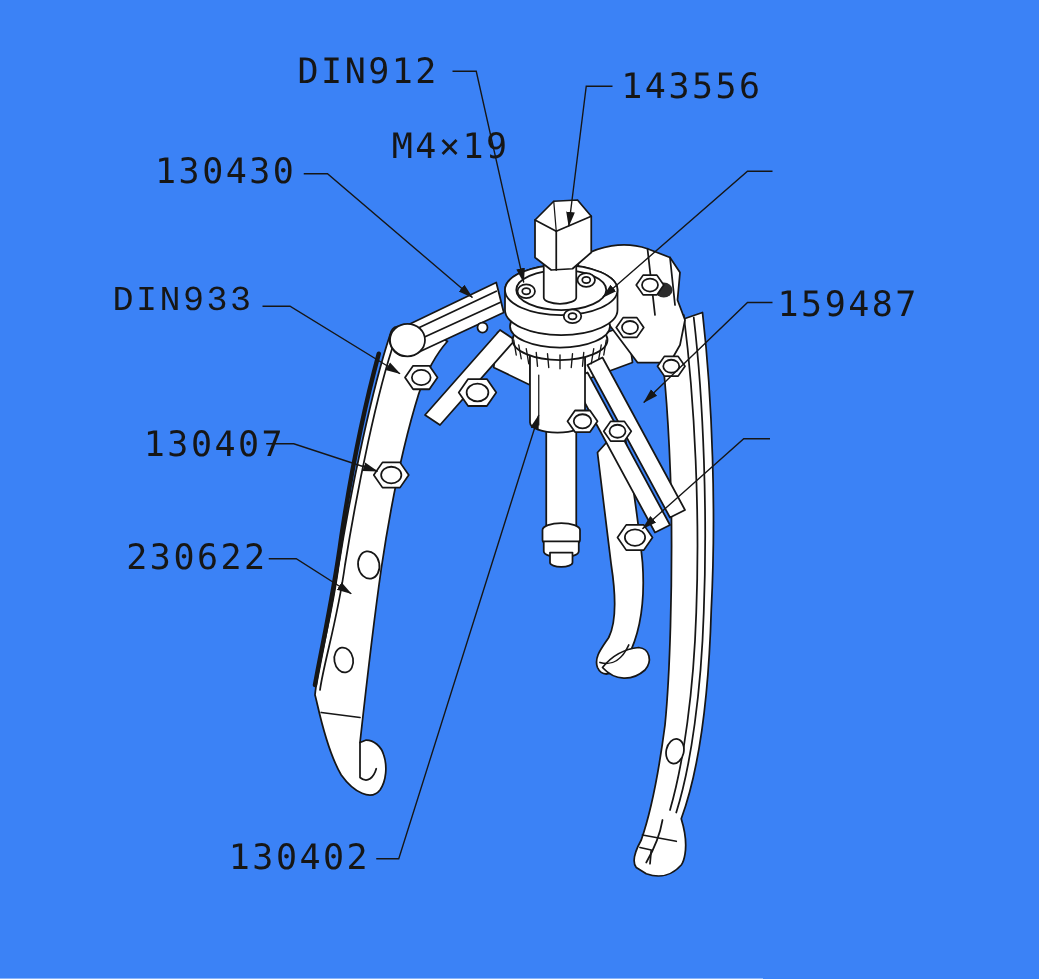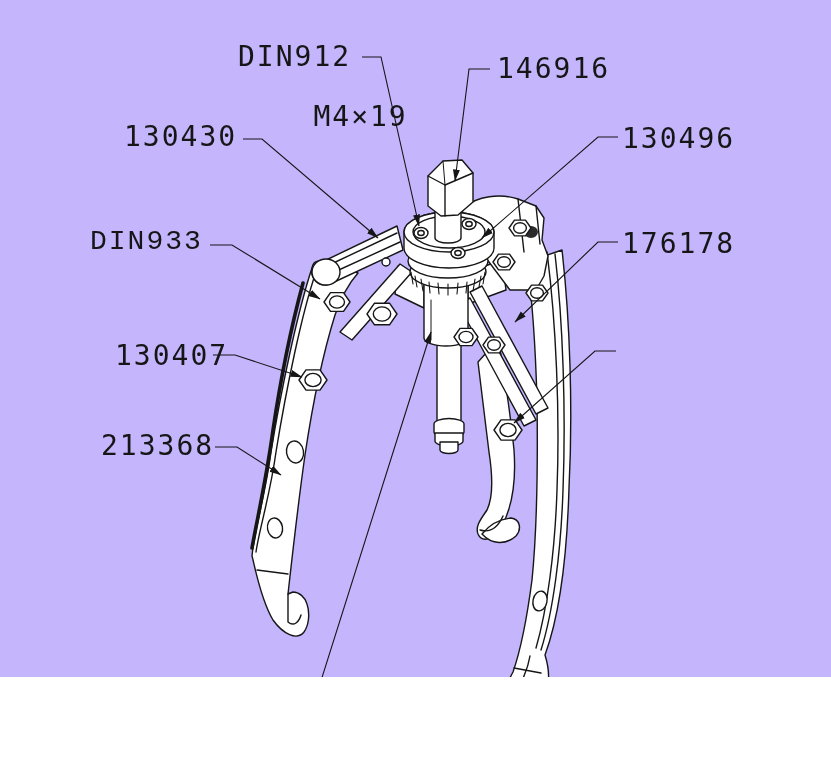--- a/index.html
+++ b/index.html
@@ -1,17 +1,17 @@
 <!DOCTYPE html>
 <html><head>
 <meta charset="utf-8">
 <style>
   html,body{margin:0;padding:0;background:#fff;}
   .stage{
-    position:relative;width:831px;height:677px;background:#c4b5fd;overflow:hidden;
+    position:relative;width:831px;height:783px;background:#3b82f6;overflow:hidden;
     font-family:"DejaVu Sans Mono","Liberation Mono",monospace;
   }
   .stage svg{position:absolute;left:0;top:0;}
   .part-label{
     position:absolute;color:#161616;font-size:28px;line-height:30px;
     letter-spacing:2px;white-space:pre;user-select:none;
   }
   .lbl-din912 {left:238px;top:42px;}
   .lbl-130403 {left:497px;top:54px;}
   .lbl-130430 {left:124px;top:122px;text-align:right;}
@@ -223,29 +223,29 @@
       <polyline points="213,355 235,355 302,377" marker-end="url(#arw)"></polyline>
       <polyline points="616,351 595,351 514,423" marker-end="url(#arw)"></polyline>
       <polyline points="215,447 237,447 281,475" marker-end="url(#arw)"></polyline>
       <polyline points="301,687 319,687 431,332" marker-end="url(#arw)"></polyline>
     </g>
   </svg>
 
   <div class="part-label lbl-din912"><span>DIN912</span><br>
     <span>M4×19</span></div>
 
-  <div class="part-label lbl-130403">146916</div>
+  <div class="part-label lbl-130403">143556</div>
 
   <div class="part-label lbl-130430">130430</div>
 
-  <div class="part-label lbl-130496">130496</div>
 
   <div class="part-label lbl-din933"><span>DIN933</span><br>
     </div>
 
-  <div class="part-label lbl-130108">176178</div>
+  <div class="part-label lbl-130108">159487</div>
 
   <div class="part-label lbl-130407">130407</div>
 
 
-  <div class="part-label lbl-130486">213368</div>
-
+  <div class="part-label lbl-130486">230622</div>
+
+  <div class="part-label lbl-130402">130402</div>
 </div>
 
 </body></html>

